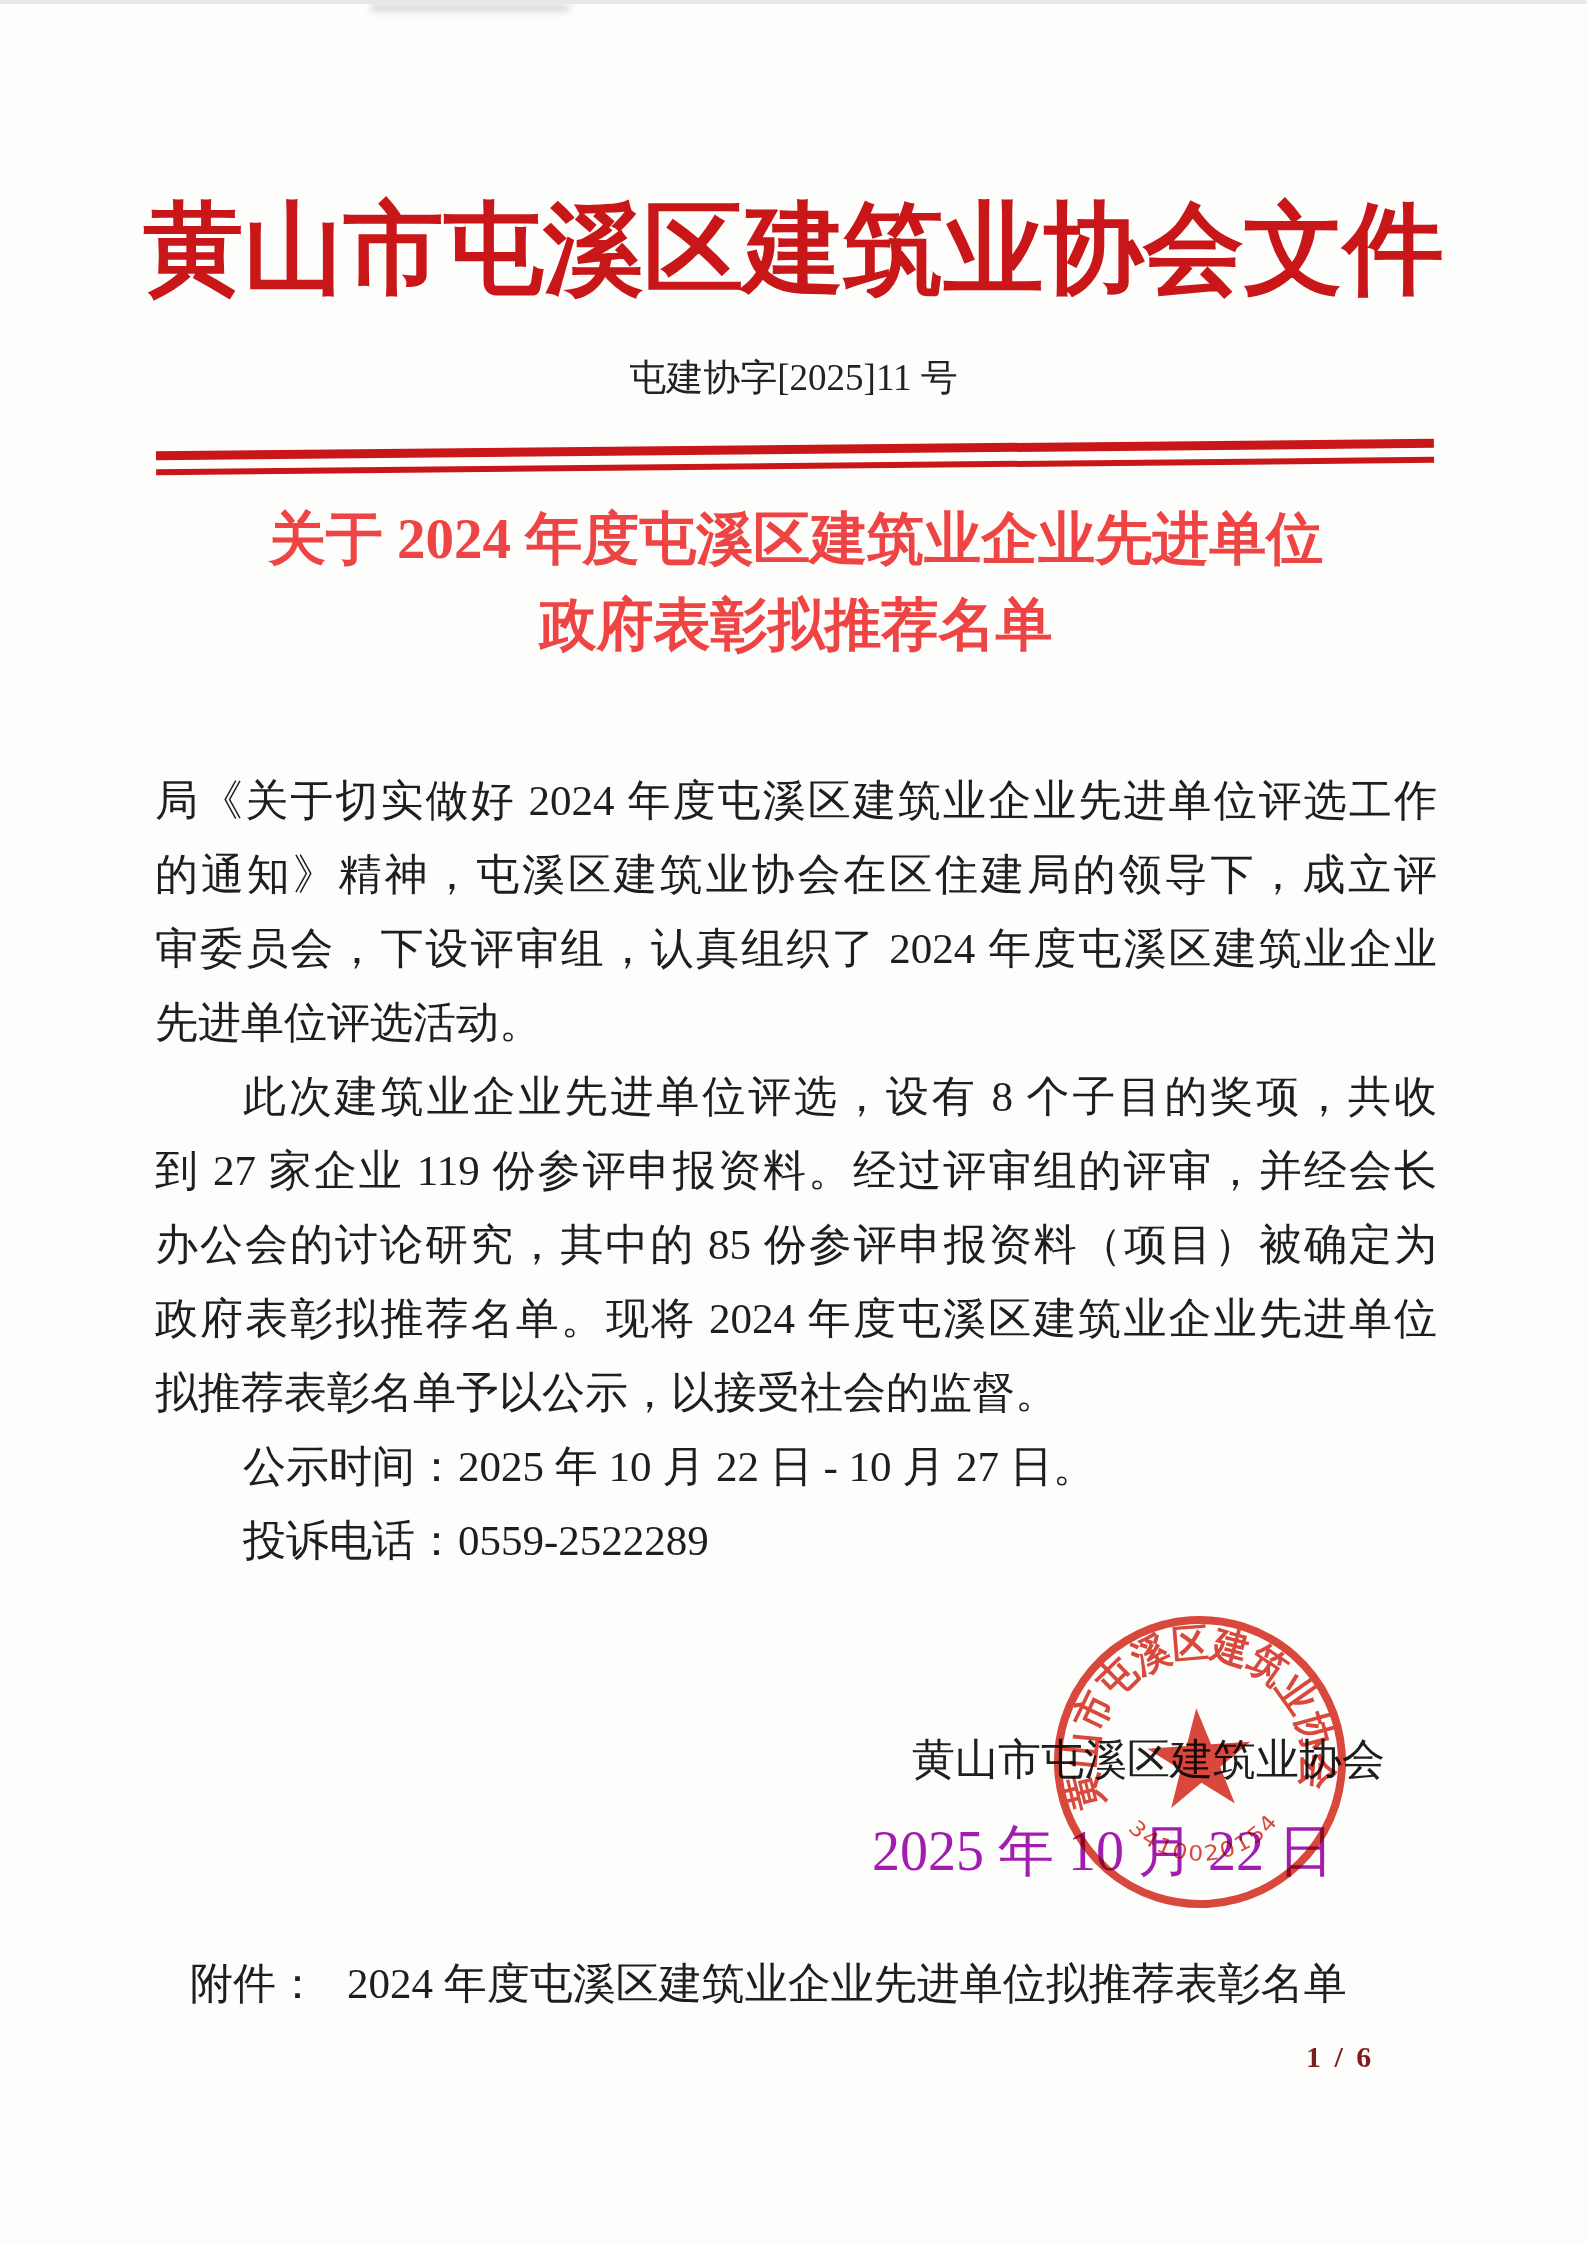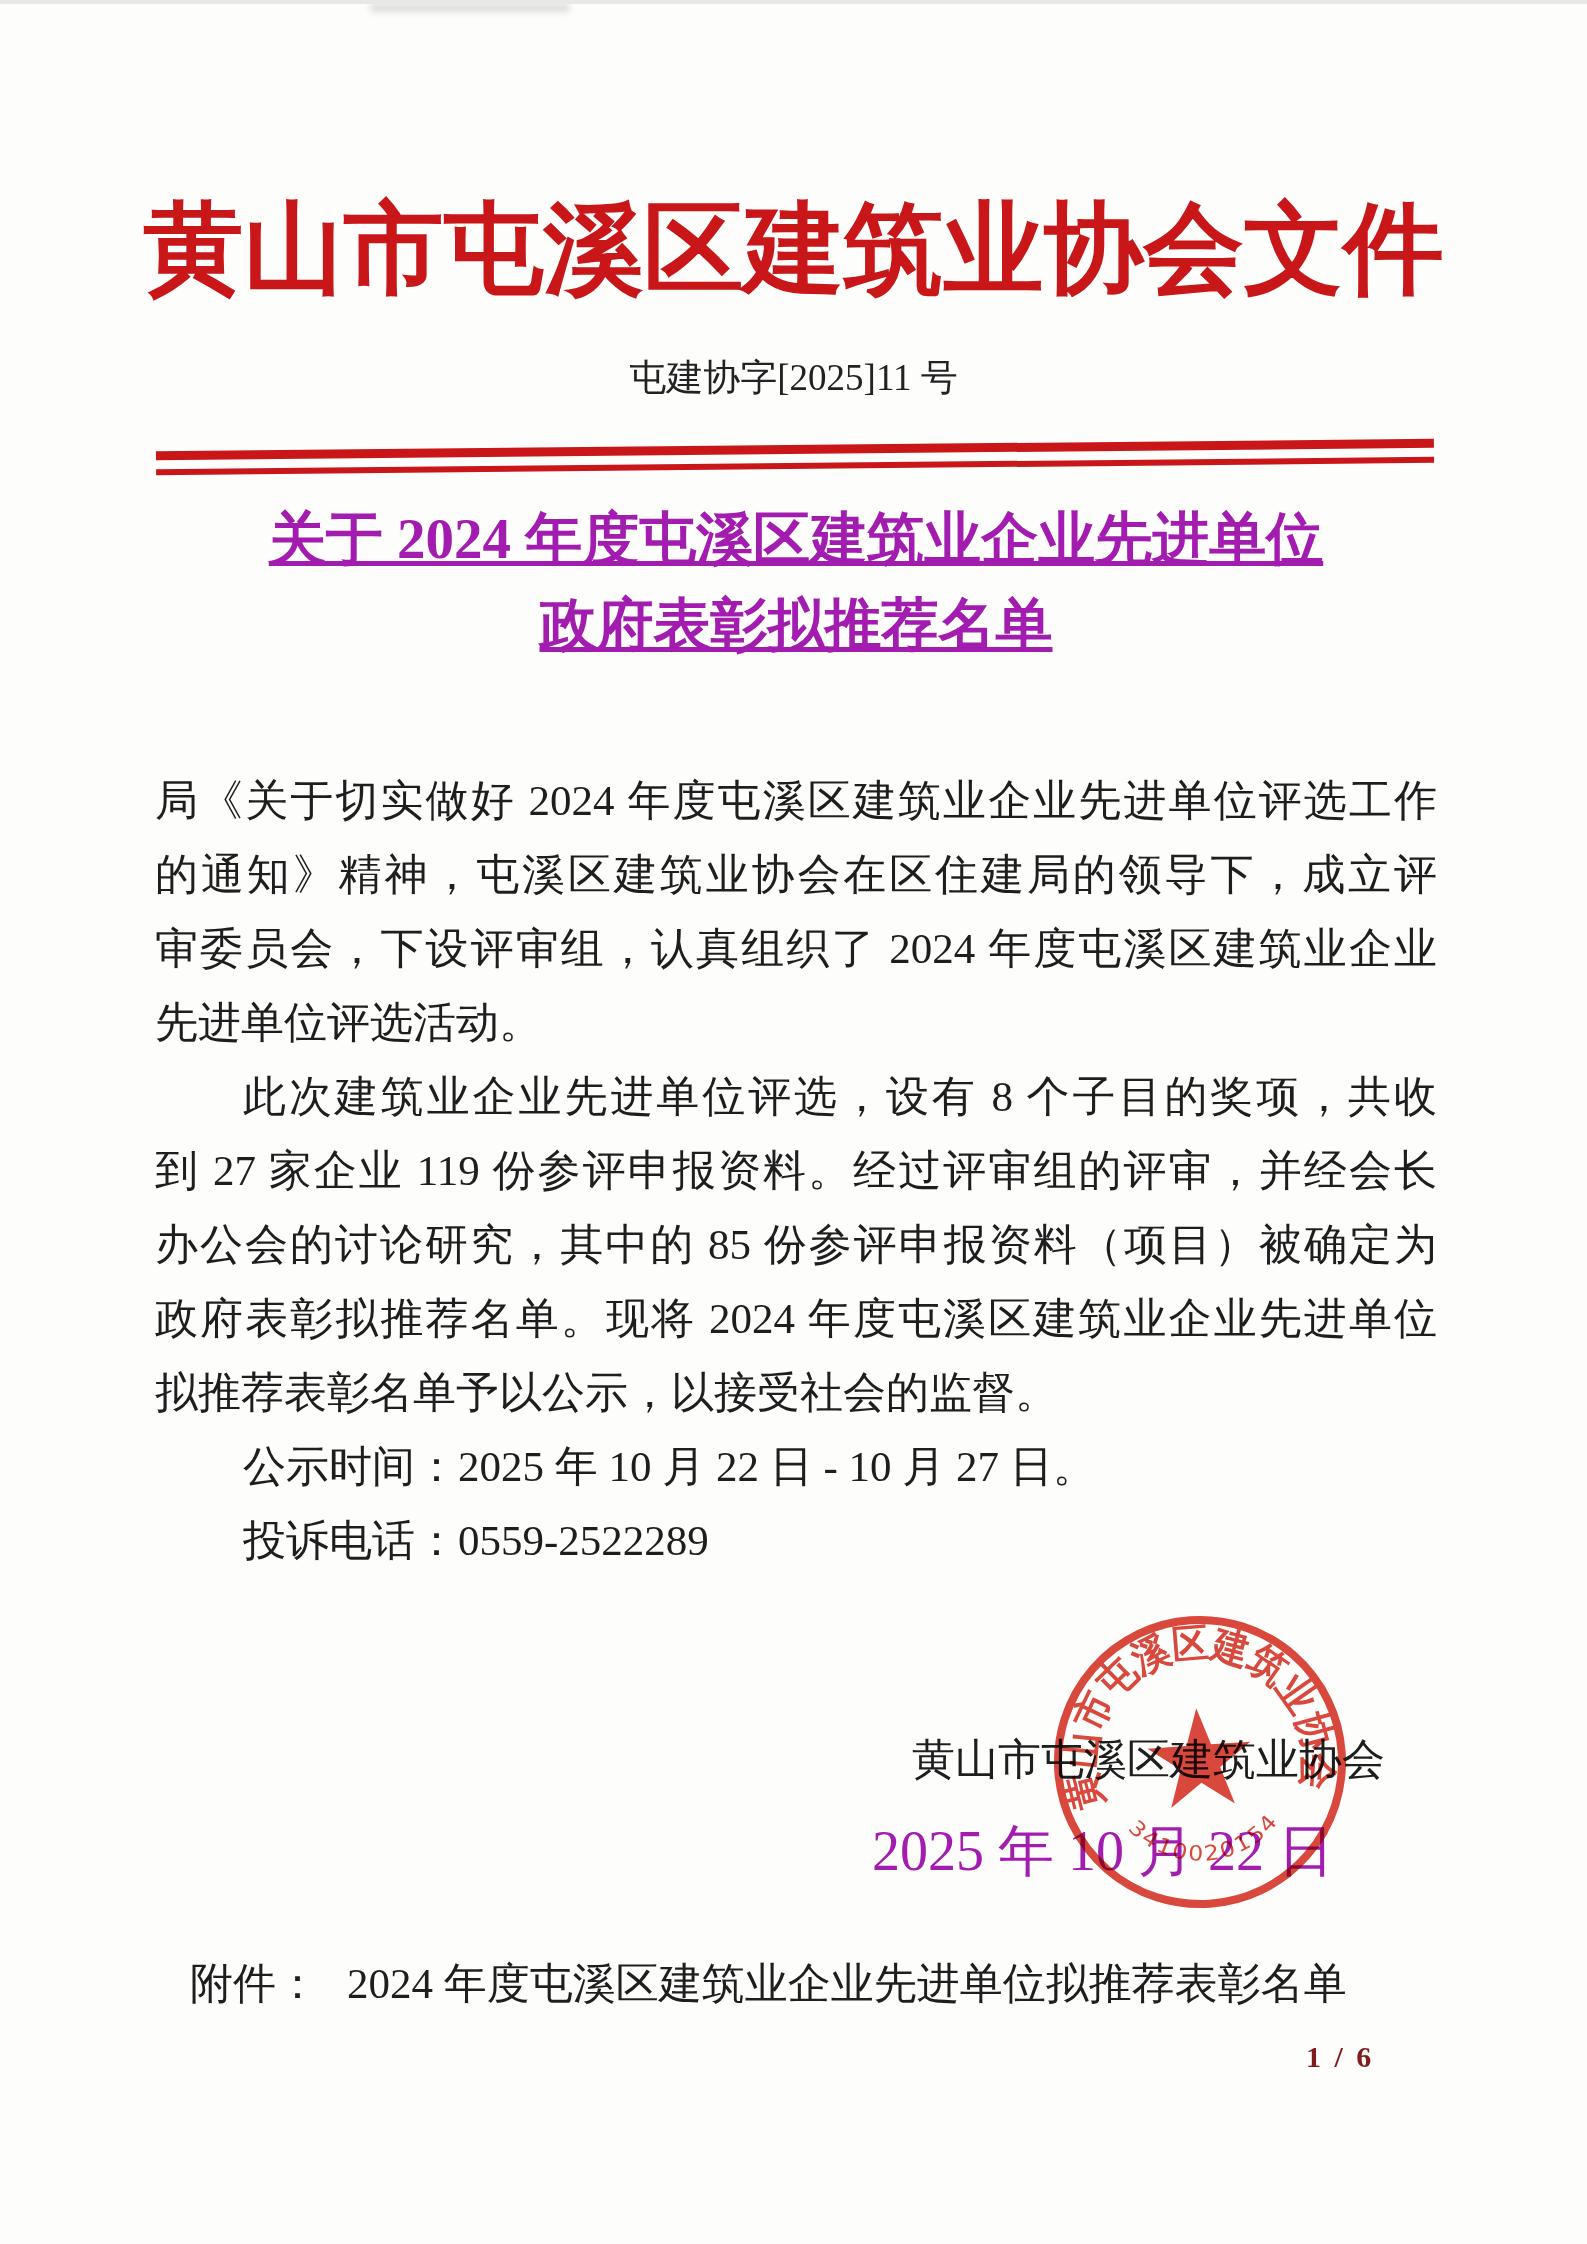--- a/index.html
+++ b/index.html
@@ -34,22 +34,21 @@
     position:absolute;top:441px;left:156px;width:1278px;
     transform:rotate(-0.55deg);transform-origin:50% 50%;
   }
   .red-rules .bar1{height:9px;background:var(--line_red,#c81619);}
   .red-rules .bar-gap{height:9px;}
   .red-rules .bar2{height:6px;background:var(--line_red,#c81619);}
   .main-title{
     position:absolute;top:492px;left:155px;width:1282px;
     text-align:center;
     font-size:57px;font-weight:bold;line-height:86px;
-    color:#a21caf;
-    text-decoration:underline;
+    color:#ef4444;
   }
   .body-text{
     position:absolute;top:760px;left:155px;width:1282px;
     font-size:43px;line-height:74px;
     color:#1e1e1e;
   }
   .body-text .line{white-space:nowrap;}
   .body-text .line.fill{white-space:normal;text-align:justify;text-align-last:justify;}
   .body-text .line.indent{padding-left:88px;}
   .signature-org{

